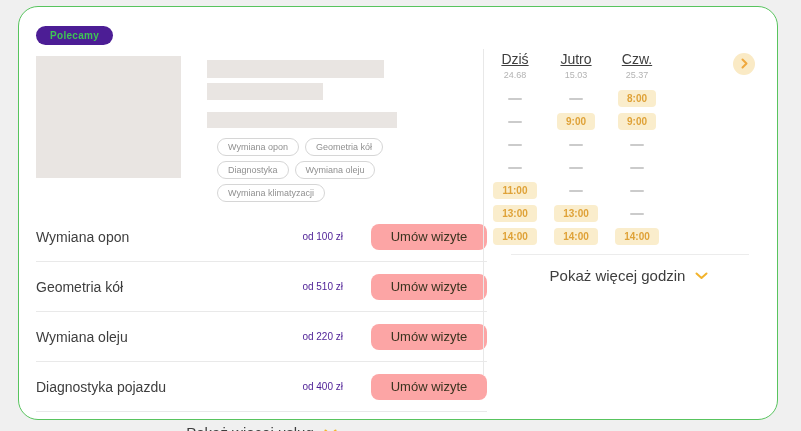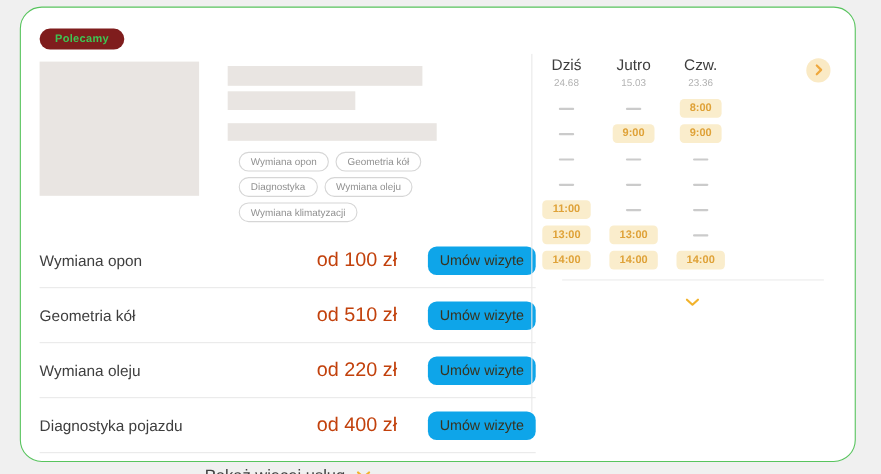--- a/index.html
+++ b/index.html
@@ -8,21 +8,21 @@
 
   .card {
     position:absolute; left:18px; top:6px; width:760px; height:414px;
     background:#ffffff; border:1px solid #58c45e; border-radius:20px;
   }
 
   
   .left-pane { position:absolute; left:17px; top:18px; width:451px; }
 
   .badge {
-    display:inline-block; background:#7f1d1d; color:#3ec553;
+    display:inline-block; background:#4c1d95; color:#3ec553;
     font-size:10px; font-weight:bold; letter-spacing:.3px;
     padding:4px 14px; border-radius:10px;
   }
 
   .profile { display:flex; margin-top:11px; }
   .photo-ph { width:145px; height:122px; background:#e9e5e2; flex:0 0 auto; }
   .profile-right { margin-left:26px; flex:1; }
   .bar { background:#e9e5e2; }
   .bar1 { width:177px; height:18px; margin-top:4px; }
   .bar2 { width:116px; height:17px; margin-top:5px; }
@@ -32,42 +32,42 @@
   .tag {
     border:1px solid #d6d6d6; border-radius:10px; color:#909090;
     font-size:9px; padding:3px 10px; white-space:nowrap; background:#fff;
   }
 
   .services { margin-top:10px; }
   .service-row {
     display:flex; align-items:center; height:50px; border-bottom:1px solid #e9e9e9;
   }
   .service-name { flex:1; font-size:14px; color:#3e3e3e; }
-  .service-price { font-size:18px; color:#c2410c; margin-right:28px;text-align:center; }
+  .service-price { font-size:10px; color:#4c1d95; margin-right:28px;text-align:center; }
   .cta {
-    width:98px; height:26px; background:#0ea5e9; border:none; border-radius:8px;
+    width:116px; height:26px; background:#fca5a5; border:none; border-radius:8px;
     font-family:inherit; font-size:13px; color:#39331f; font-weight:500; cursor:pointer;
   }
 
   .show-more { display:flex; align-items:center; justify-content:center; gap:10px; height:40px; cursor:pointer; }
   .show-more-label { font-size:15px; color:#3e3e3e; }
 
   
   .v-divider { position:absolute; left:464px; top:42px; width:1px; height:326px; background:#e8e8e8; }
 
   
   .right-pane { position:absolute; left:466px; top:42px; width:288px; }
   .next-day-btn {
     position:absolute; top:4px; right:18px; width:22px; height:22px; border-radius:50%;
     background:#faeac5; border:none; cursor:pointer;
     display:flex; align-items:center; justify-content:center;
   }
   .day-cols { display:flex; gap:1px; }
   .day-col { width:60px; display:flex; flex-direction:column; align-items:center; }
-  .day-label { font-size:14px; color:#3e3e3e; margin-top:2px; }
+  .day-label { font-size:14px; color:#3e3e3e; margin-top:2px;text-decoration:underline; }
   .day-date { font-size:9px; color:#b3b3b3; margin-top:3px; }
   .day-slots { margin-top:7px; display:flex; flex-direction:column;text-align:right; }
   .slot-cell { height:23px; display:flex; align-items:center; justify-content:center; }
   .slot-pill {
     background:#faedcc; color:#dfa238; font-size:10px; font-weight:bold;
     padding:3px 9px; border-radius:4px; cursor:pointer;
   }
   .slot-dash { width:14px; height:2px; background:#cbcbcb; border-radius:1px; }
 
   .h-divider { margin:6px 24px 0 26px; border-top:1px solid #ececec; }
@@ -192,21 +192,21 @@
               <div class="slot-cell">
                 <span class="slot-pill">13:00</span>
               </div>
               <div class="slot-cell">
                 <span class="slot-pill">14:00</span>
               </div>
             </div>
         </div>
         <div class="day-col">
           <span class="day-label">Czw.</span>
-          <span class="day-date">23.36</span>
+          <span class="day-date">25.37</span>
           <div class="day-slots">
               <div class="slot-cell">
                 <span class="slot-pill">8:00</span>
               </div>
               <div class="slot-cell">
                 <span class="slot-pill">9:00</span>
               </div>
               <div class="slot-cell">
                 <span class="slot-dash"></span>
               </div>
@@ -222,20 +222,21 @@
               <div class="slot-cell">
                 <span class="slot-pill">14:00</span>
               </div>
             </div>
         </div>
       </div>
 
       <div class="h-divider"></div>
 
       <div class="show-more">
+        <span class="show-more-label">Pokaż więcej godzin</span>
         <span>
           <svg width="13" height="8" viewBox="0 0 13 8">
               <polyline points="1.5,1.5 6.5,6 11.5,1.5" fill="none" stroke="#f2b32c" stroke-width="2" stroke-linecap="round" stroke-linejoin="round"></polyline>
             </svg>
         </span>
       </div>
     </div>
 
   </div>
 </div>

